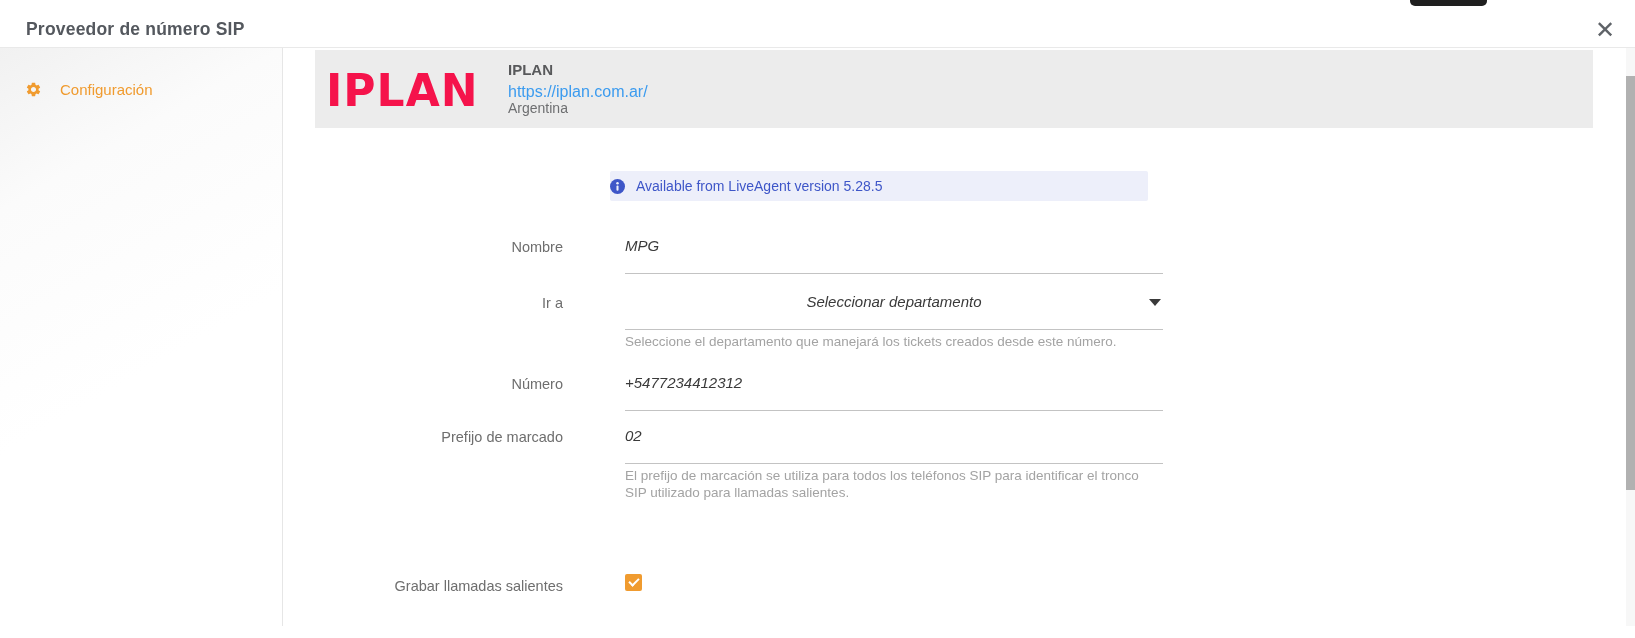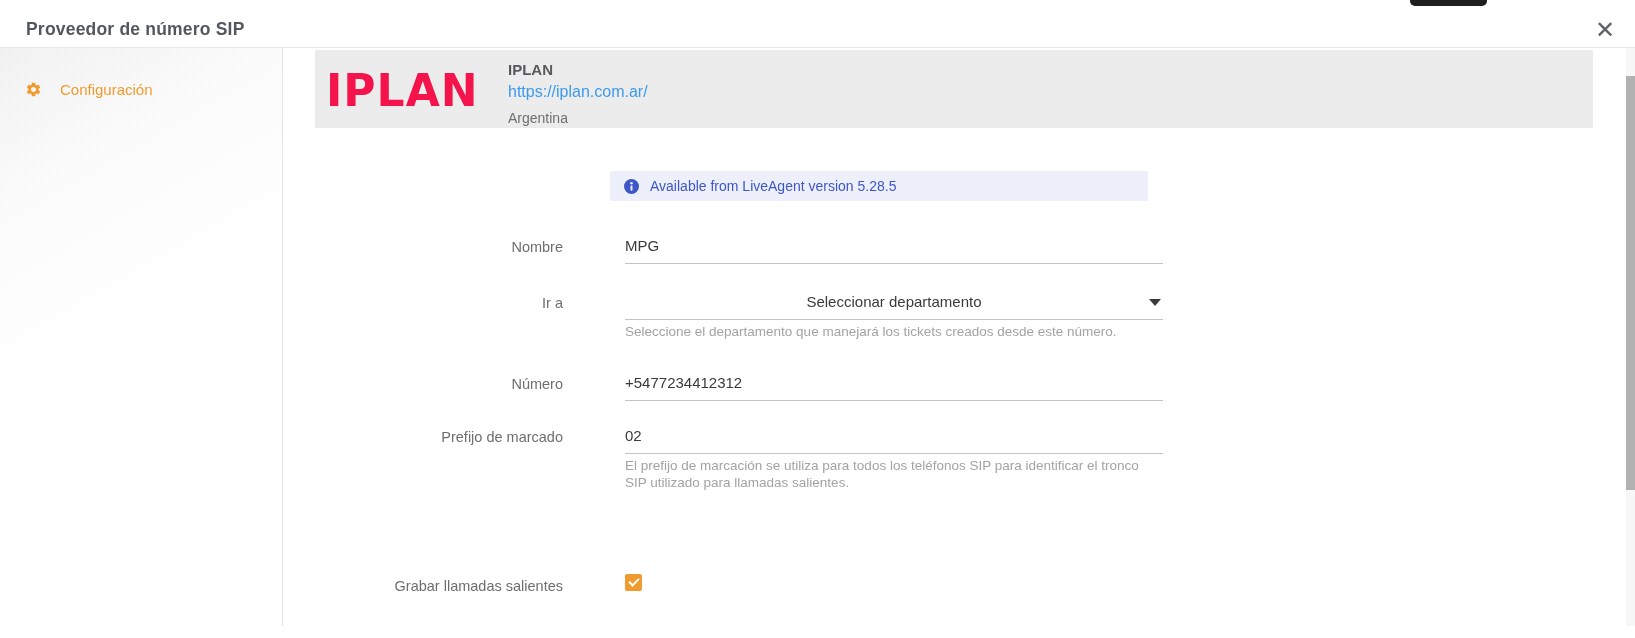--- a/index.html
+++ b/index.html
@@ -28,32 +28,32 @@
   .side-item .side-label{color:var(--orange);font-size:15px;}
 
   main{position:relative;flex:1;background:#fff;}
 
   
   .provider-box{position:absolute;left:32px;top:2px;width:1278px;height:78px;background:#ececec;}
   .plogo{position:absolute;left:11px;top:18px;font-size:44px;line-height:46px;font-weight:800;color:var(--pink);letter-spacing:1px;font-family:"DejaVu Sans","Liberation Sans",sans-serif;}
   .pinfo{position:absolute;left:193px;top:11px;}
   .pname{font-size:15px;font-weight:700;color:#58595b;line-height:18px;}
   .purl{display:block;font-size:16px;color:var(--link);text-decoration:none;margin-top:4px;line-height:17px;cursor:pointer;}
-  .pcountry{font-size:14px;color:#6e6f71;margin-top:10px;line-height:17px;}
+  .pcountry{font-size:14px;color:#6e6f71;margin-top:0;line-height:17px;}
 
   
-  .banner{position:absolute;left:327px;top:123px;width:538px;height:30px;background:#edeffa;border-radius:2px;display:flex;align-items:center;padding-left:14px;gap:11px;}
+  .banner{position:absolute;left:327px;top:123px;width:538px;height:30px;background:#edeffa;border-radius:2px;display:flex;align-items:center;gap:11px;}
   .info-icon{width:15px;height:15px;flex:0 0 15px;display:inline-block;}
   .banner-text{font-size:14px;color:var(--info);}
 
   
   .row{position:absolute;left:15px;width:900px;display:flex;}
   .lbl{width:265px;text-align:right;font-size:14.5px;color:var(--label);padding-top:2px;line-height:18px;}
   .ctl{margin-left:62px;width:538px;position:relative;}
-  .input-line{border-bottom:1px solid var(--line);padding-bottom:8px;position:relative;cursor:text;}
+  .input-line{border-bottom:1px solid var(--line);padding-bottom:18px;position:relative;cursor:text;font-style:italic;}
   .val{font-size:15px;color:var(--value);line-height:19px;display:block;}
   .helper{font-size:13.5px;color:var(--helper);line-height:16.5px;margin-top:4px;}
   .caret{position:absolute;right:2px;top:7px;width:0;height:0;border-left:6px solid transparent;border-right:6px solid transparent;border-top:7px solid #3a3a3a;}
   .select-line{cursor:pointer;text-align:center;}
 
   
   .checkbox{width:17px;height:17px;border-radius:2px;background:var(--orange);position:relative;cursor:pointer;margin-top:-1px;}
   .checkbox.checked::after{content:"";position:absolute;left:4px;top:4px;width:8px;height:4px;border-left:2px solid #fff;border-bottom:2px solid #fff;transform:rotate(-45deg);}
 
   

